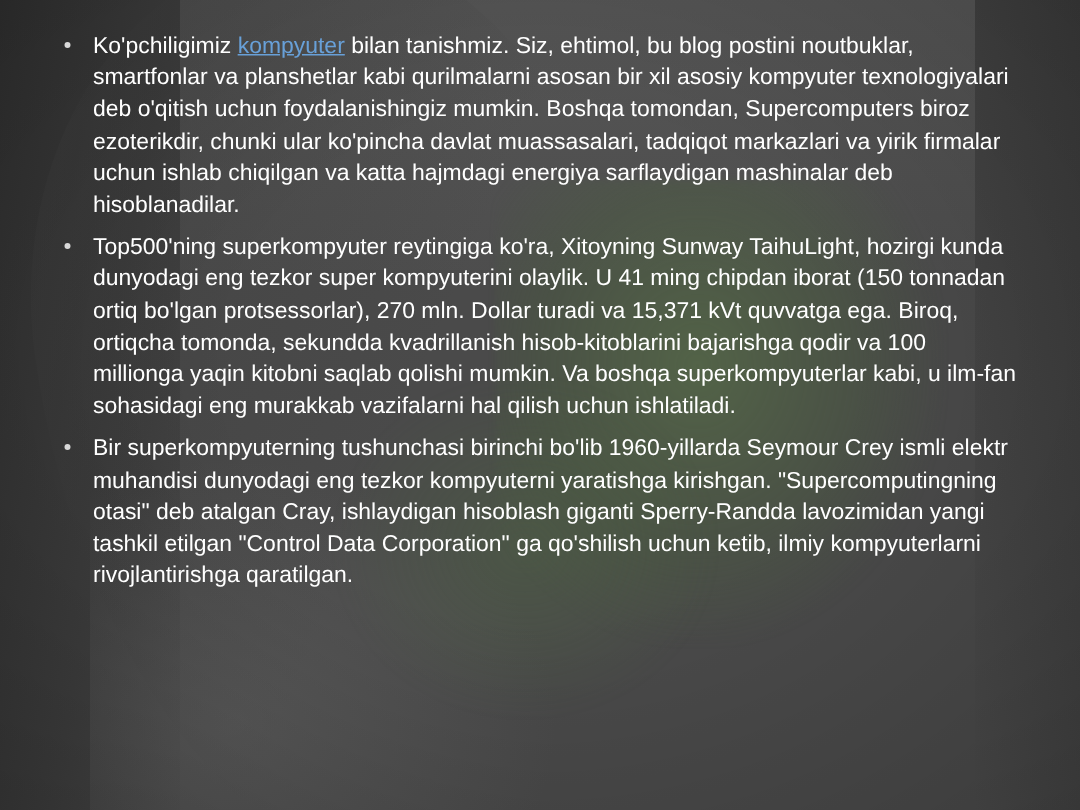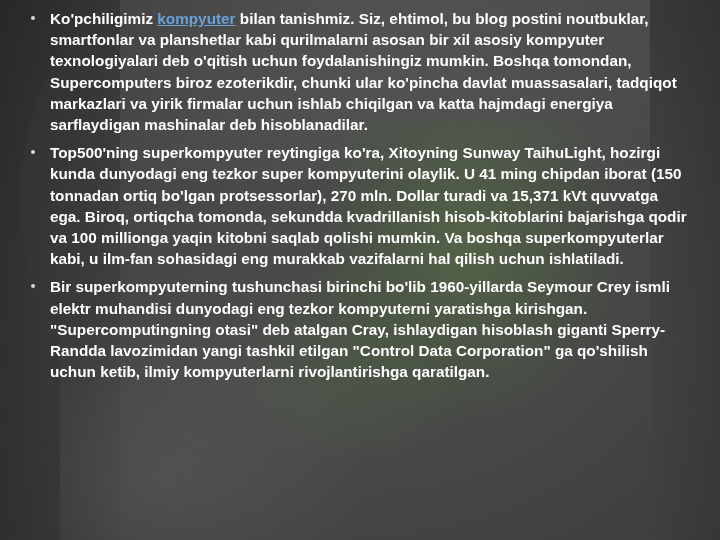--- a/index.html
+++ b/index.html
@@ -101,23 +101,22 @@
     position: absolute;
     left: 0;
     top: 0;
     width: 720px;
     height: 540px;
     padding: 8px 28px 8px 20px;
     box-sizing: border-box;
   }
   ul.bullets {
     list-style: none;
-    margin: 0;
+    margin: 12px;
     padding: 0;
-    font-weight: bold;
   }
   li.bullet-item {
     position: relative;
     padding-left: 30px;
     margin-bottom: 7px;
     color: #ffffff;
     font-size: 15.3px;
     line-height: 21.2px;
     text-align: left;
   }

